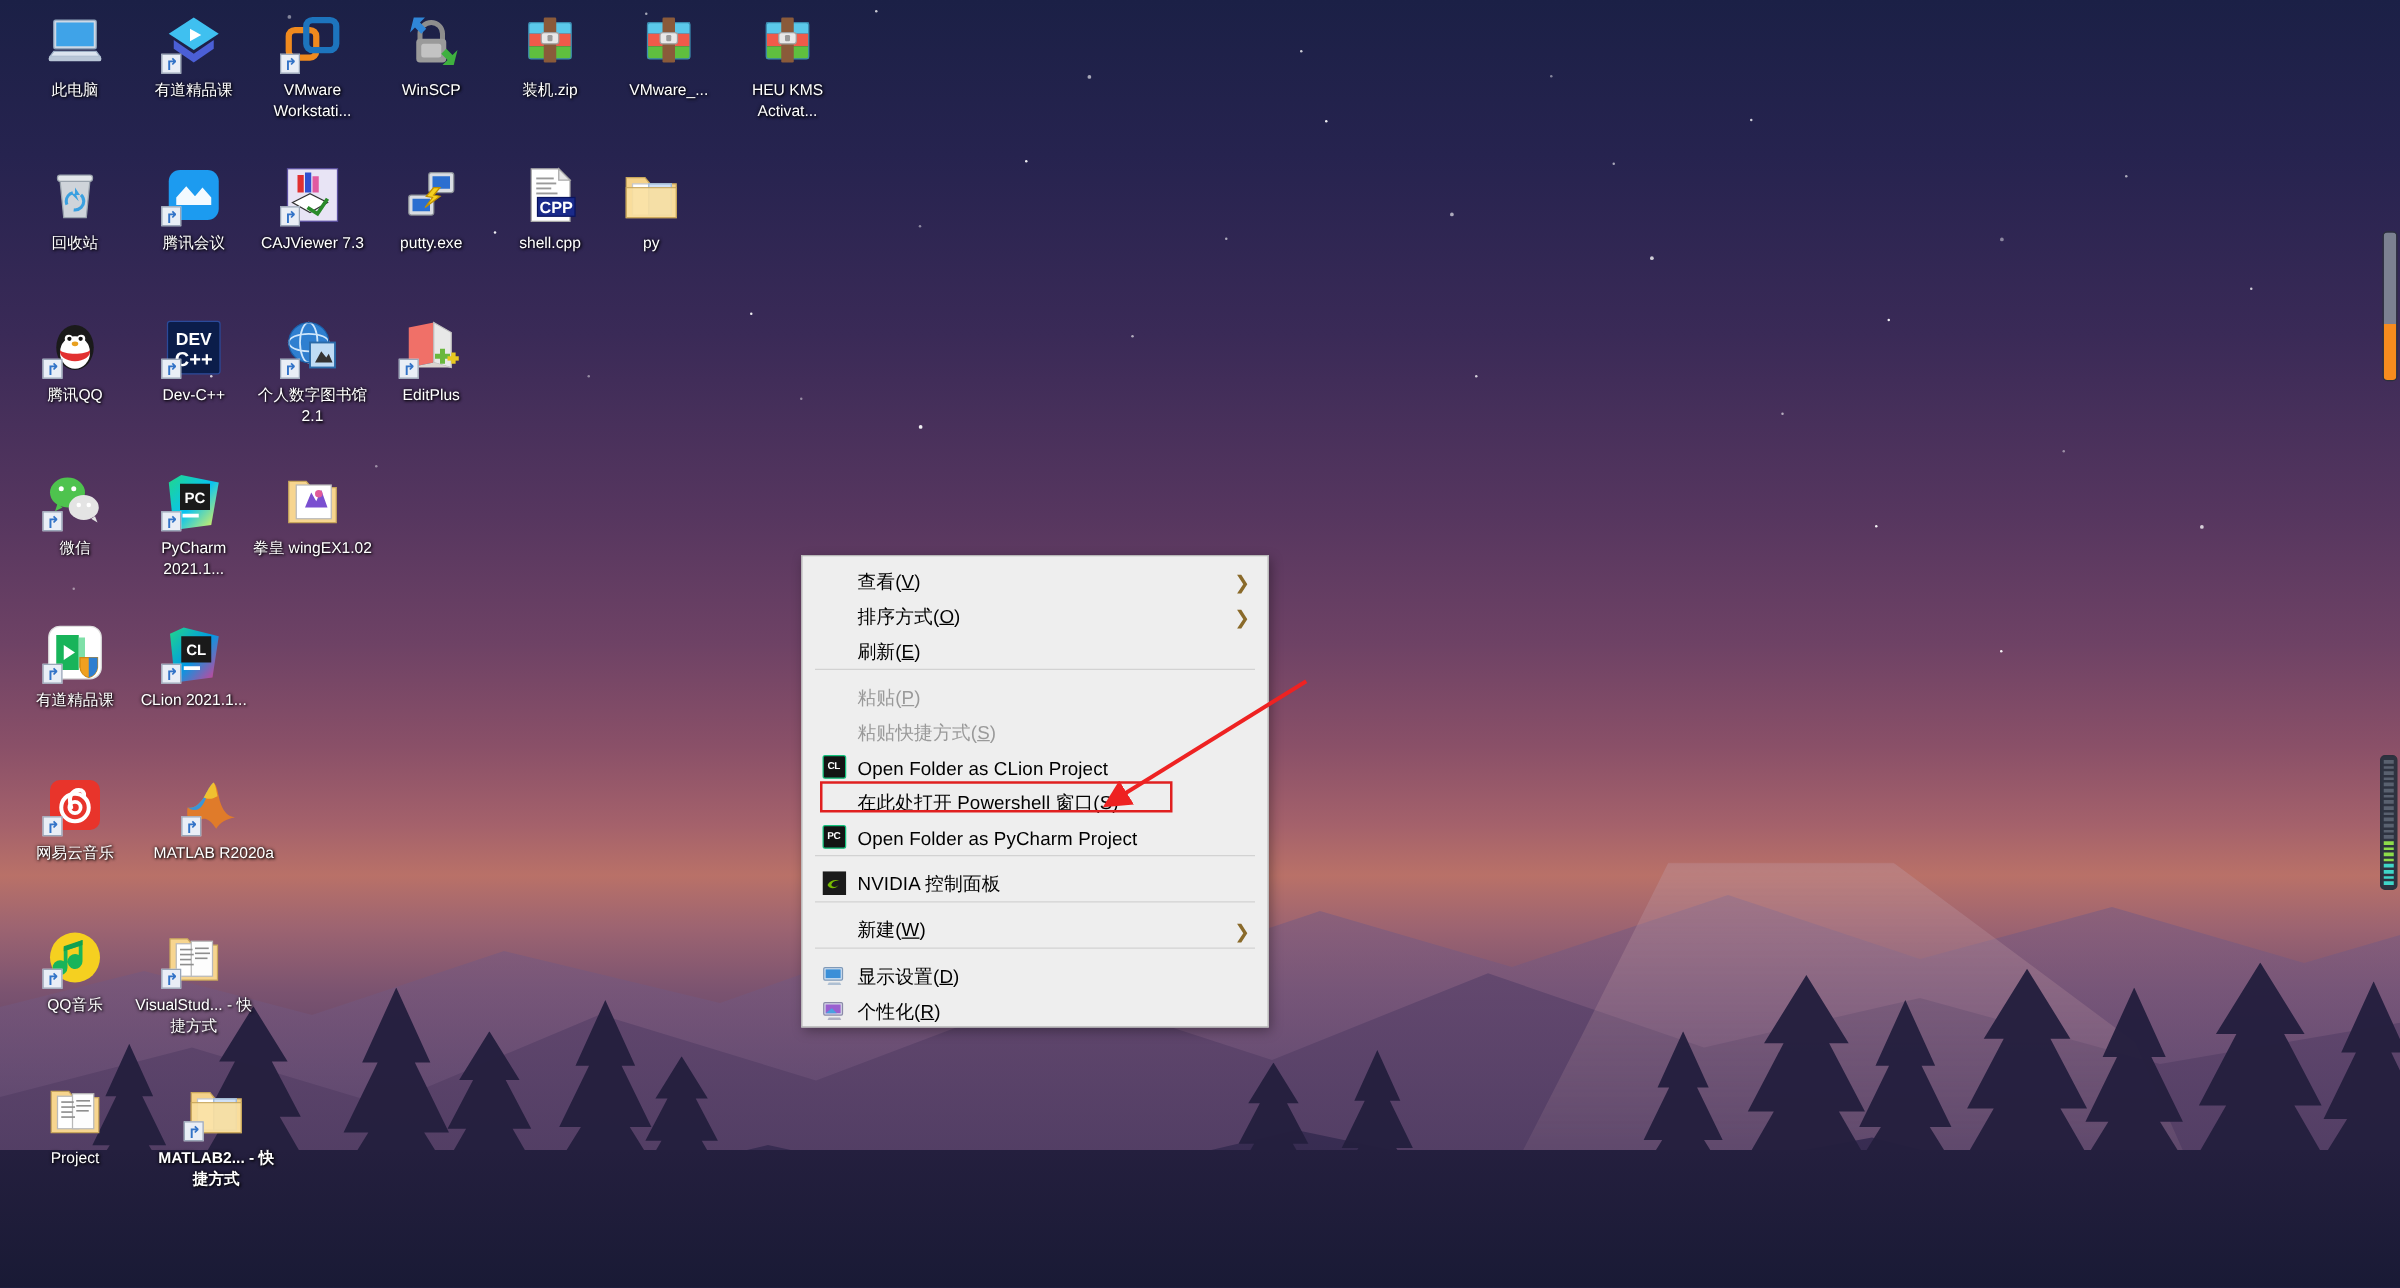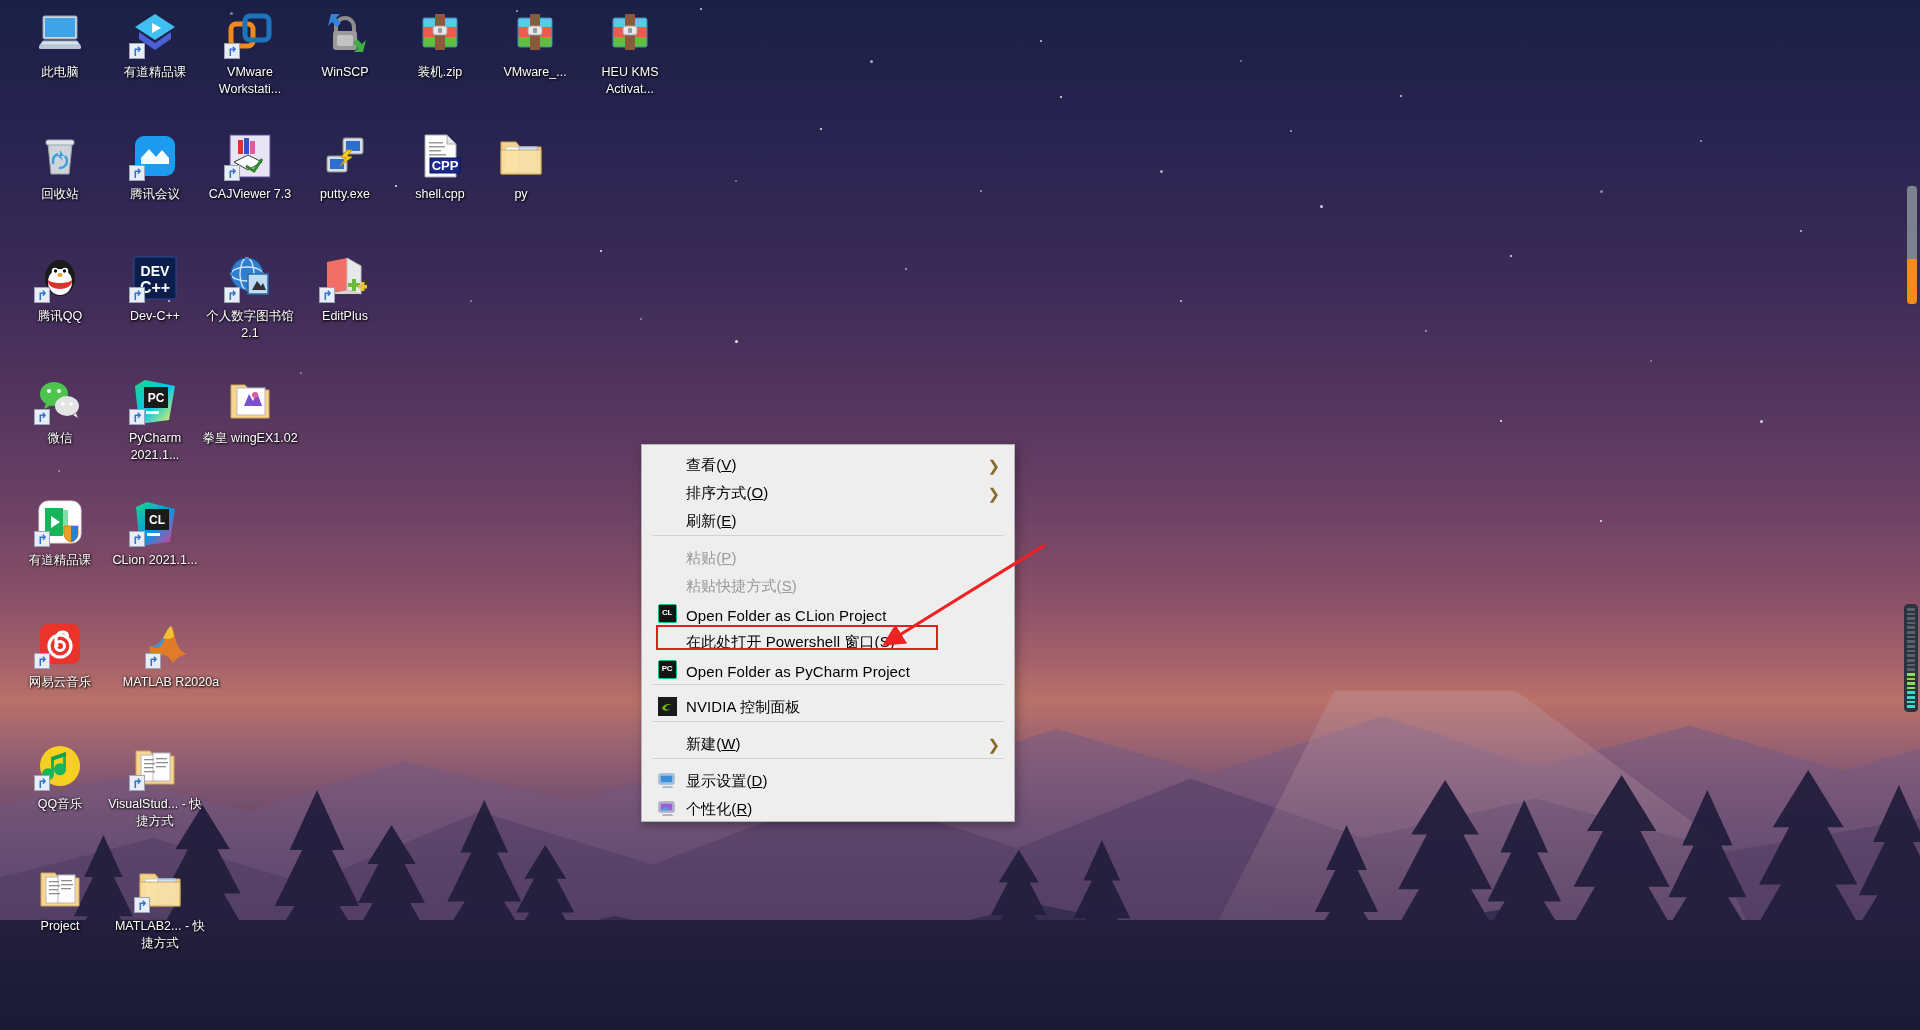--- a/index.html
+++ b/index.html
@@ -610,21 +610,21 @@
               <rect x="13" y="25" width="9" height="1.3"></rect>
               <rect x="13" y="29" width="11" height="1.3"></rect>
               <rect x="25" y="16" width="11" height="1.3"></rect>
               <rect x="25" y="20" width="12" height="1.3"></rect>
               <rect x="25" y="24" width="10" height="1.3"></rect>
             </g>
           </svg></div>
       </div>
       <div class="lbl">Project</div>
     </div>
-    <div class="dicon" style="left: 108px; top: 864px;">
+    <div class="dicon" style="left: 121px; top: 864px; font-weight: bold;">
       <div class="glyph">
         <div style="position: absolute; inset: 0px;"><svg viewBox="0 0 48 48" width="48" height="48">
             <path d="M4 10h15l4 5h21v27H4z" fill="#f5d28a" stroke="#c9a75c"></path>
             <path d="M9 15h31v25H9z" fill="#fff" stroke="#c6c6c6"></path>
             <path d="M22 15h18v25H22z" fill="#cfe0f5" stroke="#9bb6d6"></path>
             <path d="M4 18h40v24H4z" fill="#fadf9e" stroke="#c9a75c" opacity=".9"></path>
           </svg></div>
         <span class="shortcut-arrow"></span>
       </div>
       <div class="lbl">MATLAB2... - 快捷方式</div>

